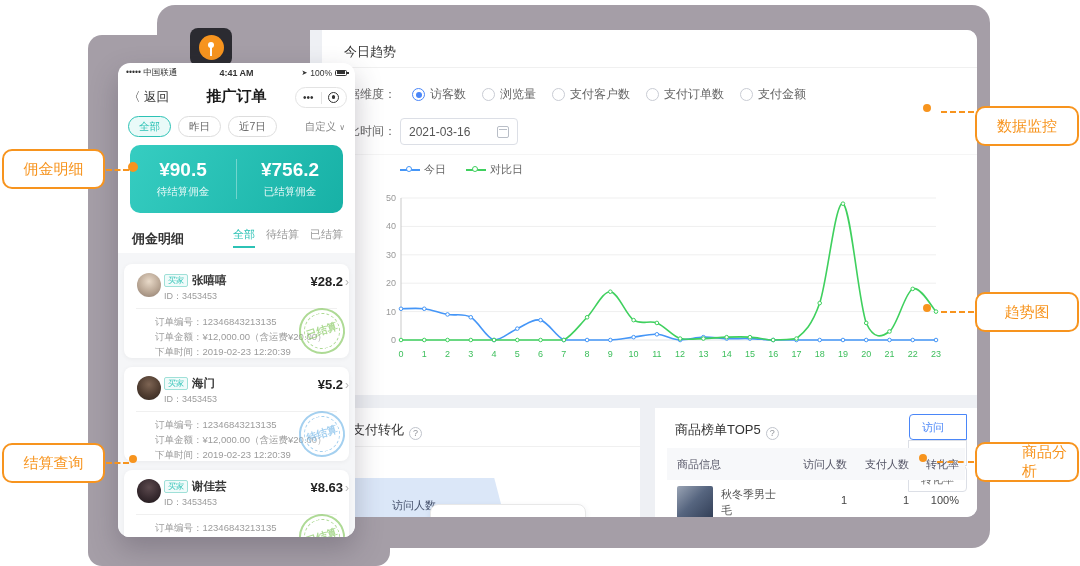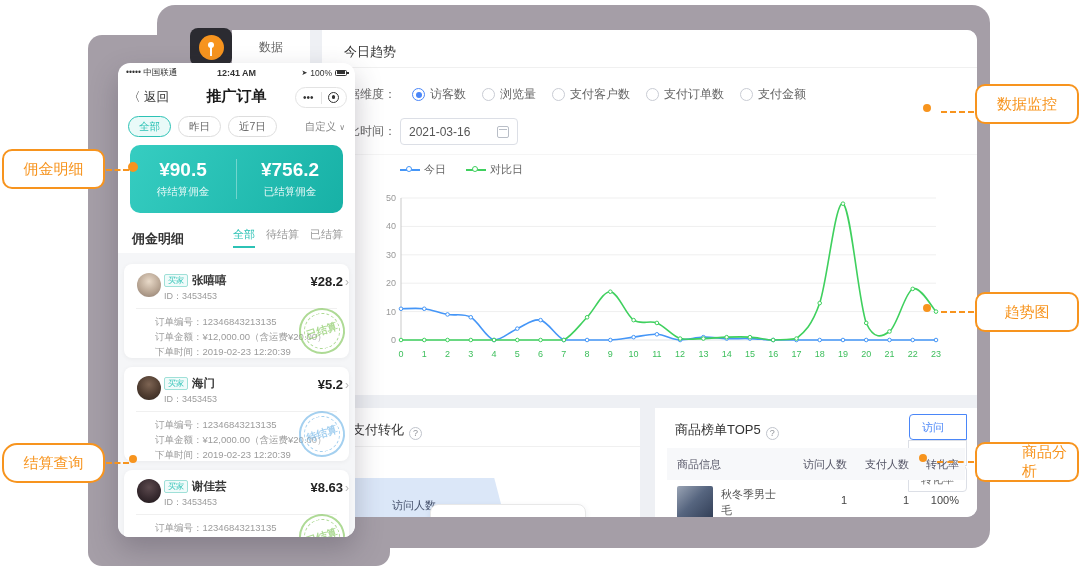--- a/index.html
+++ b/index.html
@@ -134,23 +134,20 @@
 <div class="canvas">
 
   <div class="bg-left"></div>
   <div class="bg-main"></div>
 
   <div class="logo-box">
     <div class="logo-pin">
       <span class="pin-dot"></span>
         <span class="pin-stem"></span>
     </div>
-  </div>
-  <div class="nav-strip">
-    <span>数据</span>
   </div>
 
   <div class="win">
 
     <div class="panel panel-trend">
       <div class="panel-title" style="left:22px; top:13px;">今日趋势</div>
       <div class="p-divider" style="top:37px;"></div>
 
       <div class="dim-row">
         <span>数据维度：</span>
@@ -332,21 +329,21 @@
         <span class="cell-num" style="padding-top:8px;">1</span>
         <span class="cell-num" style="padding-top:8px;">1</span>
         <span class="cell-num3" style="padding-top:8px;">100%</span>
       </div>
     </div>
   </div>
 
   <div class="phone">
     <div class="p-status">
       <span>••••• 中国联通</span>
-      <span class="mid">12:41 AM</span>
+      <span class="mid">4:41 AM</span>
       <span class="right">
         <span style="font-size:7px;">➤</span>
         <span>100%</span>
         <span class="batt"></span>
       </span>
     </div>
 
     <div class="p-nav">
       <span class="p-back">
         <span>〈</span>
@@ -441,33 +438,33 @@
         <span class="o-info">
           <span>订单编号：12346843213135</span><br>
           <br>
           
         </span>
         <span class="stamp stamp-green">已结算</span>
       </div>
     </div>
   </div>
 
-  <div class="callout-box" style="left:975px; top:84px; width:104px;">数据监控</div>
+  <div class="callout-box" style="left:975px; top:106px; width:104px;">数据监控</div>
   <div class="ring ring-hollow" style="left:923px; top:104px;"></div>
   <div class="dash" style="left:941px; top:111px; width:33px;"></div>
 
   <div class="callout-box" style="left:2px; top:149px; width:103px;">佣金明细</div>
   <div class="dash" style="left:106px; top:169px; width:23px;"></div>
   <div class="ring ring-filled" style="left:128px; top:162px;"></div>
 
   <div class="callout-box" style="left:975px; top:292px; width:104px;">趋势图</div>
   <div class="ring ring-hollow" style="left:923px; top:304px;"></div>
   <div class="dash" style="left:941px; top:311px; width:33px;"></div>
 
-  <div class="callout-box" style="left:2px; top:443px; width:103px;border-radius:15px;">结算查询</div>
+  <div class="callout-box" style="left:2px; top:443px; width:103px;">结算查询</div>
   <div class="dash" style="left:106px; top:462px; width:23px;"></div>
   <div class="ring ring-hollow" style="left:129px; top:455px;"></div>
 
   <div class="callout-box" style="left:975px; top:442px; width:104px;padding-left:45px;">商品分析</div>
   <div class="ring ring-hollow" style="left:919px; top:454px;"></div>
   <div class="dash" style="left:937px; top:461px; width:37px;"></div>
 
 </div>
 
 </body></html>

